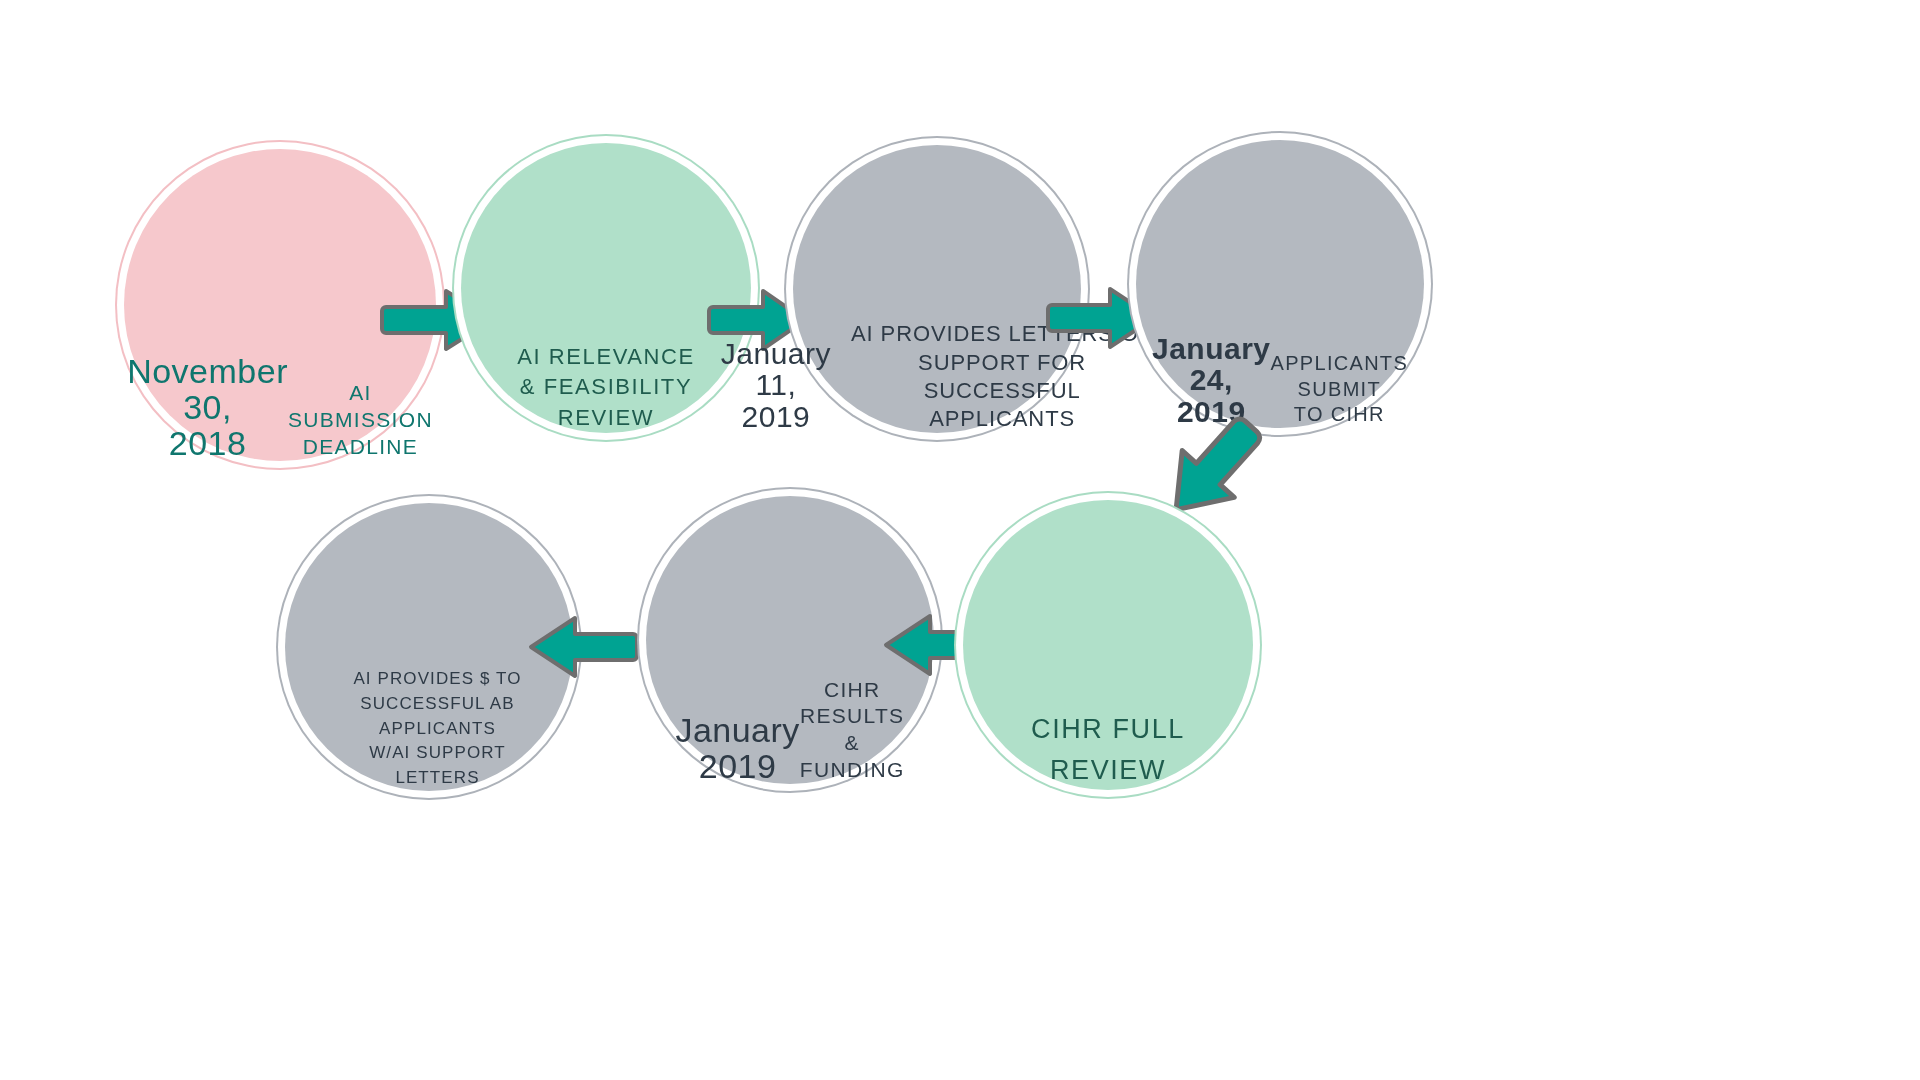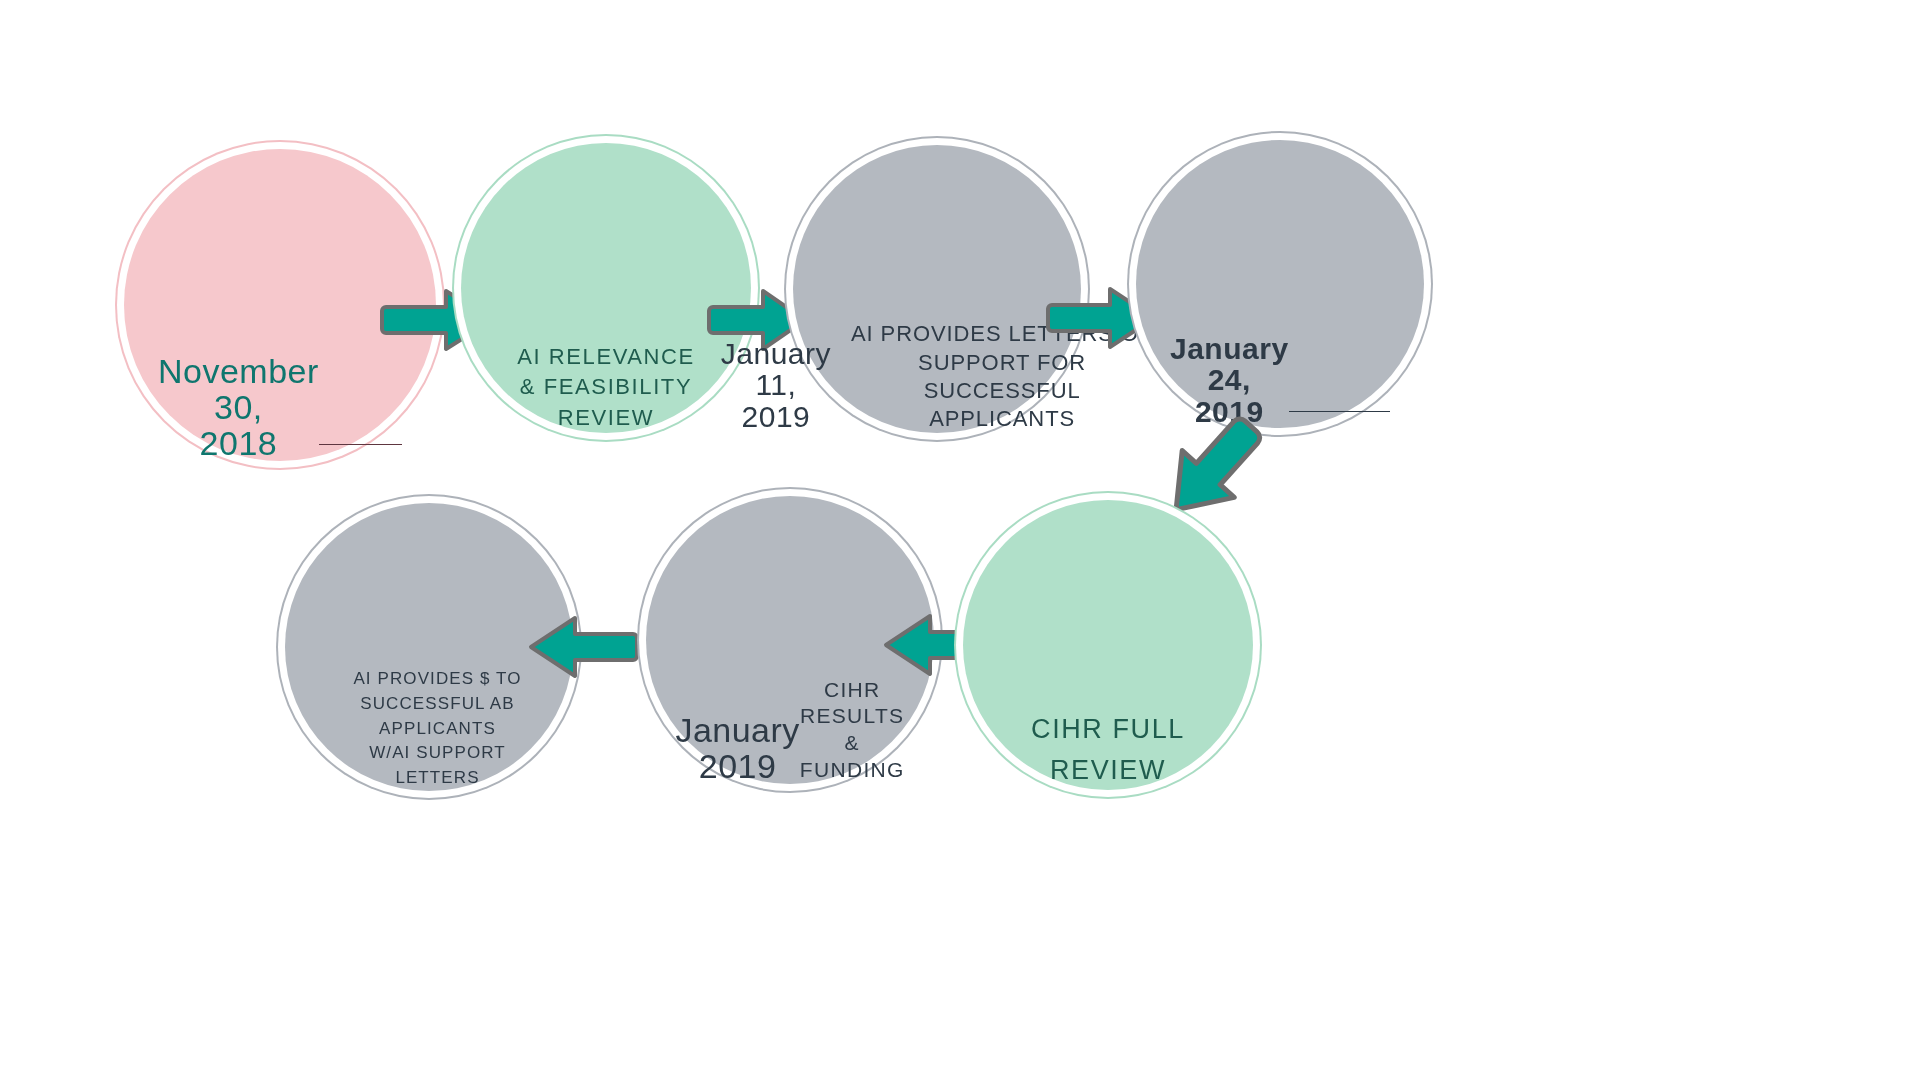--- a/index.html
+++ b/index.html
@@ -88,20 +88,22 @@
 </style>
 </head>
 <body>
 
 <div id="canvas">
 
   <div class="node pink" style="left:124px; top:149px; width:312px; height:312px;">
     <div class="node-date" style="font-size:34px;">November 30,
 2018</div>
     <div class="node-rule" style="width:176px;"></div>
+    <div class="node-body" style="font-size:21px;">AI SUBMISSION
+DEADLINE</div>
   </div>
 
   <div class="arrow" style="left:382px; top:287px;">
     <svg width="114" height="66" viewBox="0 0 114 66">
       <path d="M4 20 h60 V4 L110 33 L64 62 V46 H4 a4 4 0 0 1 -4 -4 V24 a4 4 0 0 1 4 -4 Z" fill="#00A392" stroke="#6E6E6E" stroke-width="4" stroke-linejoin="round"></path>
     </svg>
   </div>
 
   <div class="node green" style="left:461px; top:143px; width:290px; height:290px;">
     <div class="node-head" style="font-size:22px;">AI RELEVANCE
@@ -128,20 +130,22 @@
   <div class="arrow" style="left:1048px; top:285px;">
     <svg width="110" height="66" viewBox="0 0 110 66">
       <path d="M4 20 h58 V4 L106 33 L62 62 V46 H4 a4 4 0 0 1 -4 -4 V24 a4 4 0 0 1 4 -4 Z" fill="#00A392" stroke="#6E6E6E" stroke-width="4" stroke-linejoin="round"></path>
     </svg>
   </div>
 
   <div class="node gray" style="left:1136px; top:140px; width:288px; height:288px;">
     <div class="node-date" style="font-size:30px;font-weight:bold;">January 24,
 2019</div>
     <div class="node-rule" style="width:172px;"></div>
+    <div class="node-body" style="font-size:20px;">APPLICANTS SUBMIT
+TO CIHR</div>
   </div>
 
   <div class="arrow" style="left:1142px; top:424px;">
     <svg width="128" height="96" viewBox="0 0 128 96">
       <g transform="rotate(132 64 48)">
         <path d="M8 29 h56 V10 L112 45 L64 80 V61 H8 a8 8 0 0 1 -8 -8 V37 a8 8 0 0 1 8 -8 Z" fill="#00A392" stroke="#6E6E6E" stroke-width="5" stroke-linejoin="round"></path>
       </g>
     </svg>
   </div>
 

